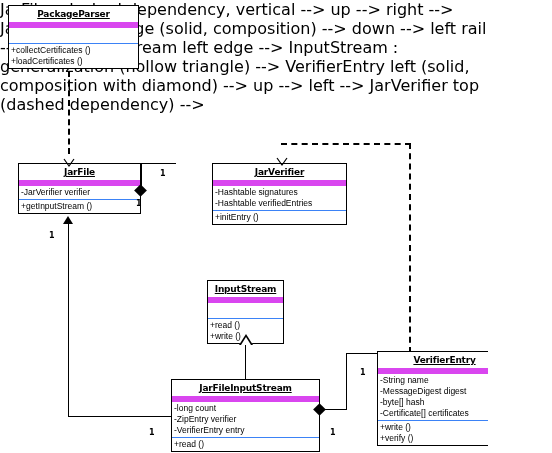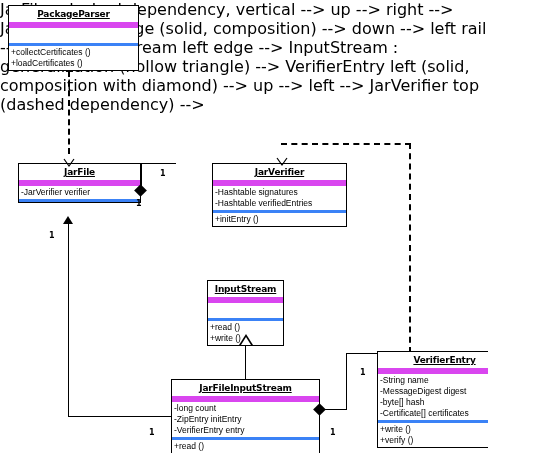--- a/index.html
+++ b/index.html
@@ -32,21 +32,21 @@
     font-size: 9px;
     letter-spacing: -0.2px;
     text-decoration: underline;
     padding: 3px 2px 3px 2px;
     border-bottom: 6px solid #d946ef;
     color: #000000;
     white-space: nowrap;
     overflow: hidden;
   }
   .uml-attrs {
-    border-bottom: 3px solid #3b82f6;
+    border-bottom: 1px solid #3b82f6;
     padding: 1px 0 1px 0;
     min-height: 8px;
   }
   .uml-ops {
     padding: 1px 0 1px 0;
   }
   .uml-line {
     font-size: 8.5px;
     font-family: Liberation Sans, sans-serif;
     white-space: nowrap;
@@ -216,20 +216,23 @@
       <div class="uml-line">+loadCertificates ()</div>
     </div>
   </div>
 
   
   <div class="uml-class" style="left:18px; top:163px; width:123px;">
     <div class="uml-name">JarFile</div>
     <div class="uml-attrs">
       <div class="uml-line">-JarVerifier verifier</div>
     </div>
+    <div class="uml-ops">
+      <div class="uml-line">+getInputStream ()</div>
+    </div>
   </div>
 
   
   <div class="uml-class" style="left:176px; top:163px; width:135px;margin-left:36px;">
     <div class="uml-name">JarVerifier</div>
     <div class="uml-attrs">
       <div class="uml-line">-Hashtable signatures</div>
       <div class="uml-line">-Hashtable verifiedEntries</div>
     </div>
     <div class="uml-ops">
@@ -245,21 +248,21 @@
       <div class="uml-line">+read ()</div>
       <div class="uml-line">+write ()</div>
     </div>
   </div>
 
   
   <div class="uml-class" style="left:171px; top:379px; width:149px;">
     <div class="uml-name">JarFileInputStream</div>
     <div class="uml-attrs">
       <div class="uml-line">-long count</div>
-      <div class="uml-line">-ZipEntry initEntry</div>
+      <div class="uml-line">-ZipEntry verifier</div>
       <div class="uml-line">-VerifierEntry entry</div>
     </div>
     <div class="uml-ops">
       <div class="uml-line">+read ()</div>
     </div>
   </div>
 
   
   <div class="uml-class" style="left:377px; top:351px; width:135px;">
     <div class="uml-name">VerifierEntry</div>

